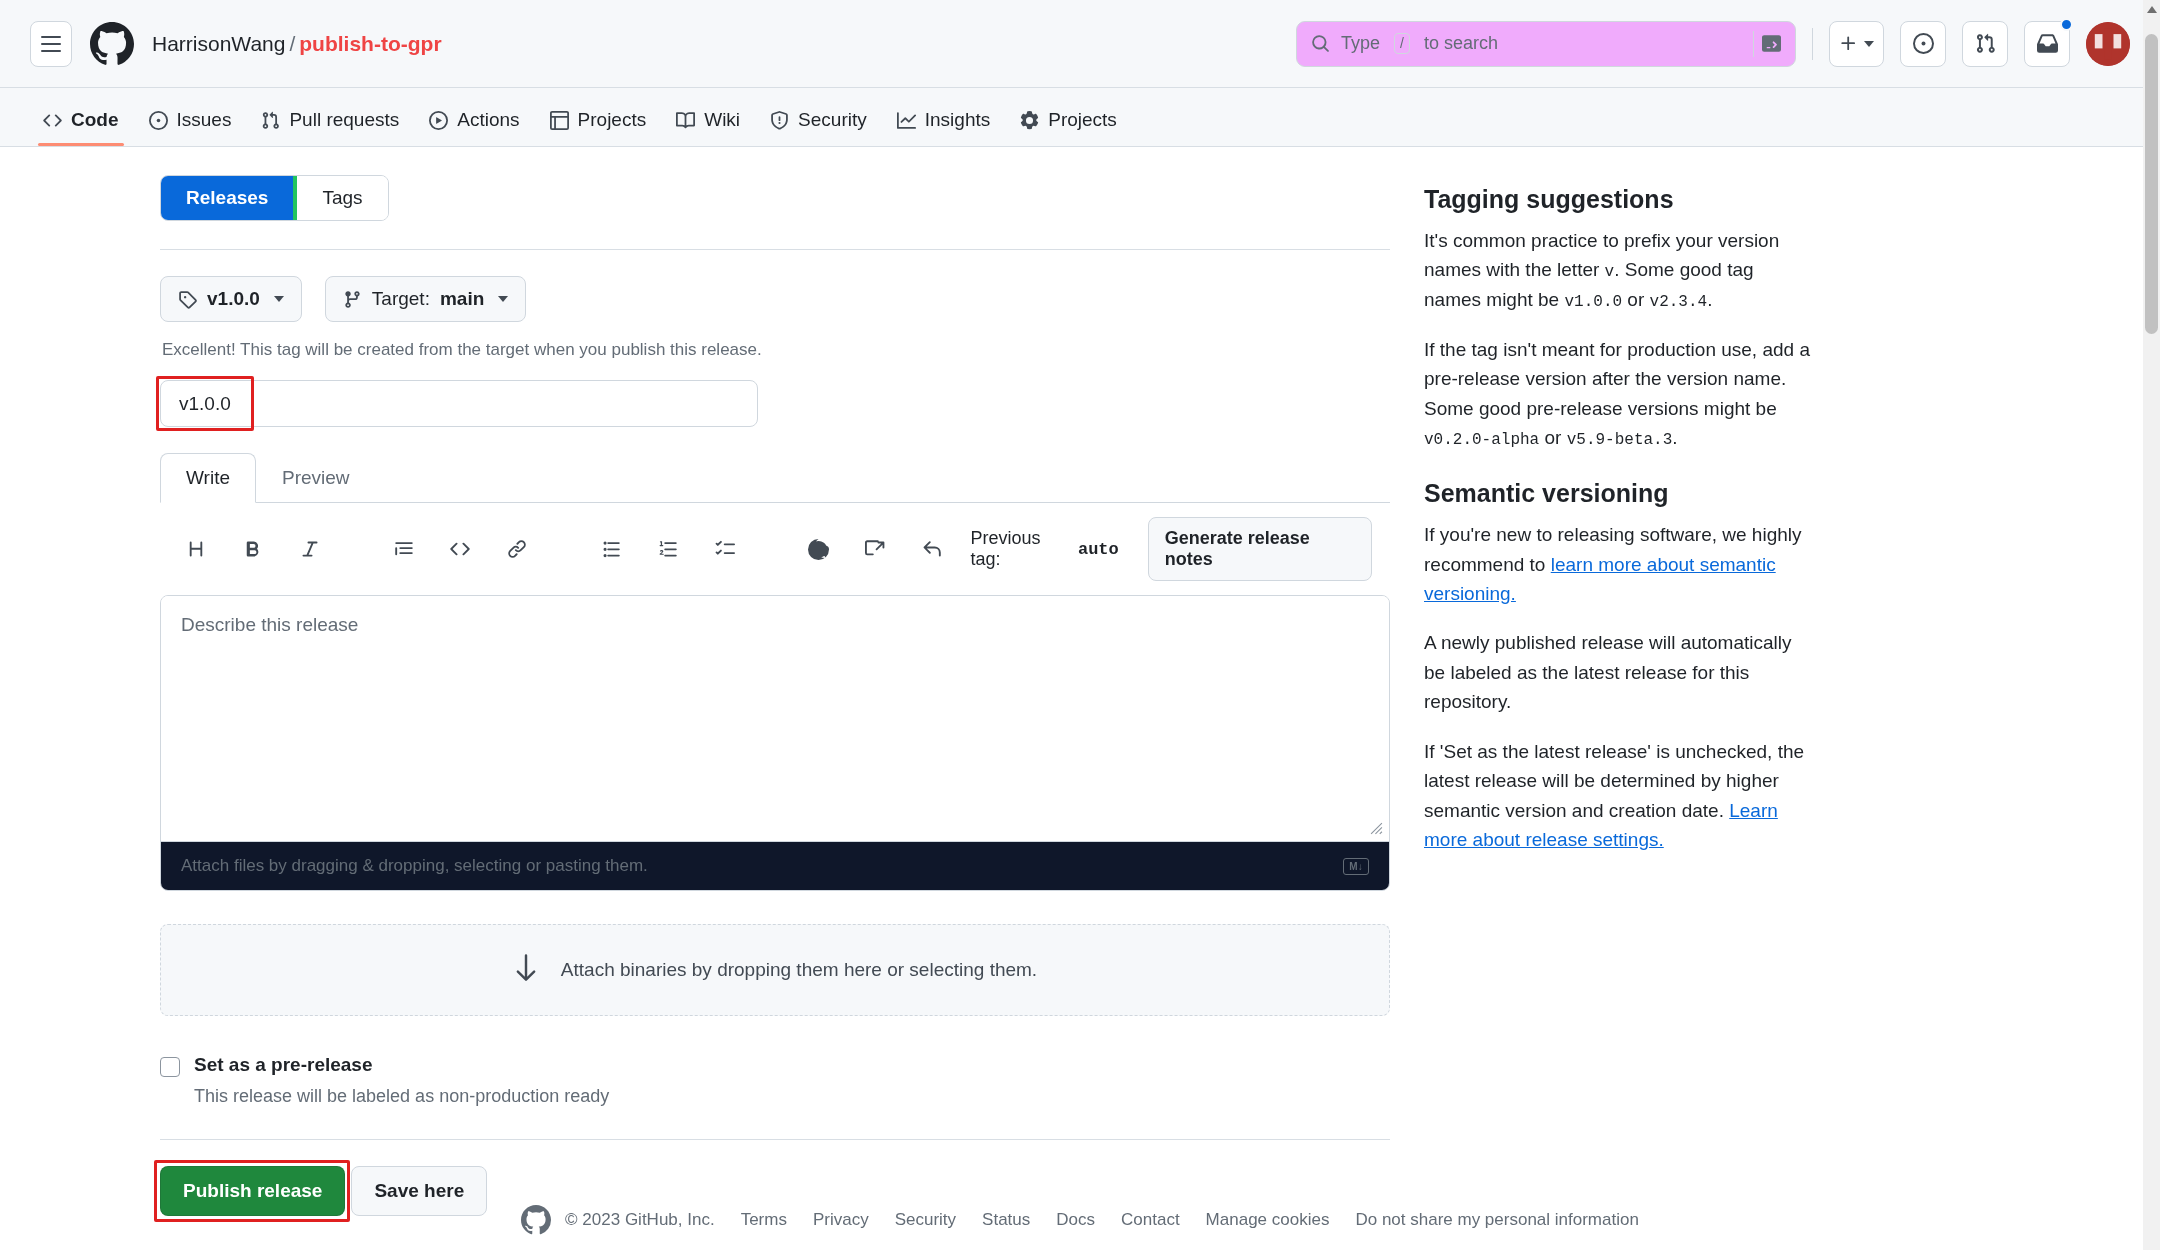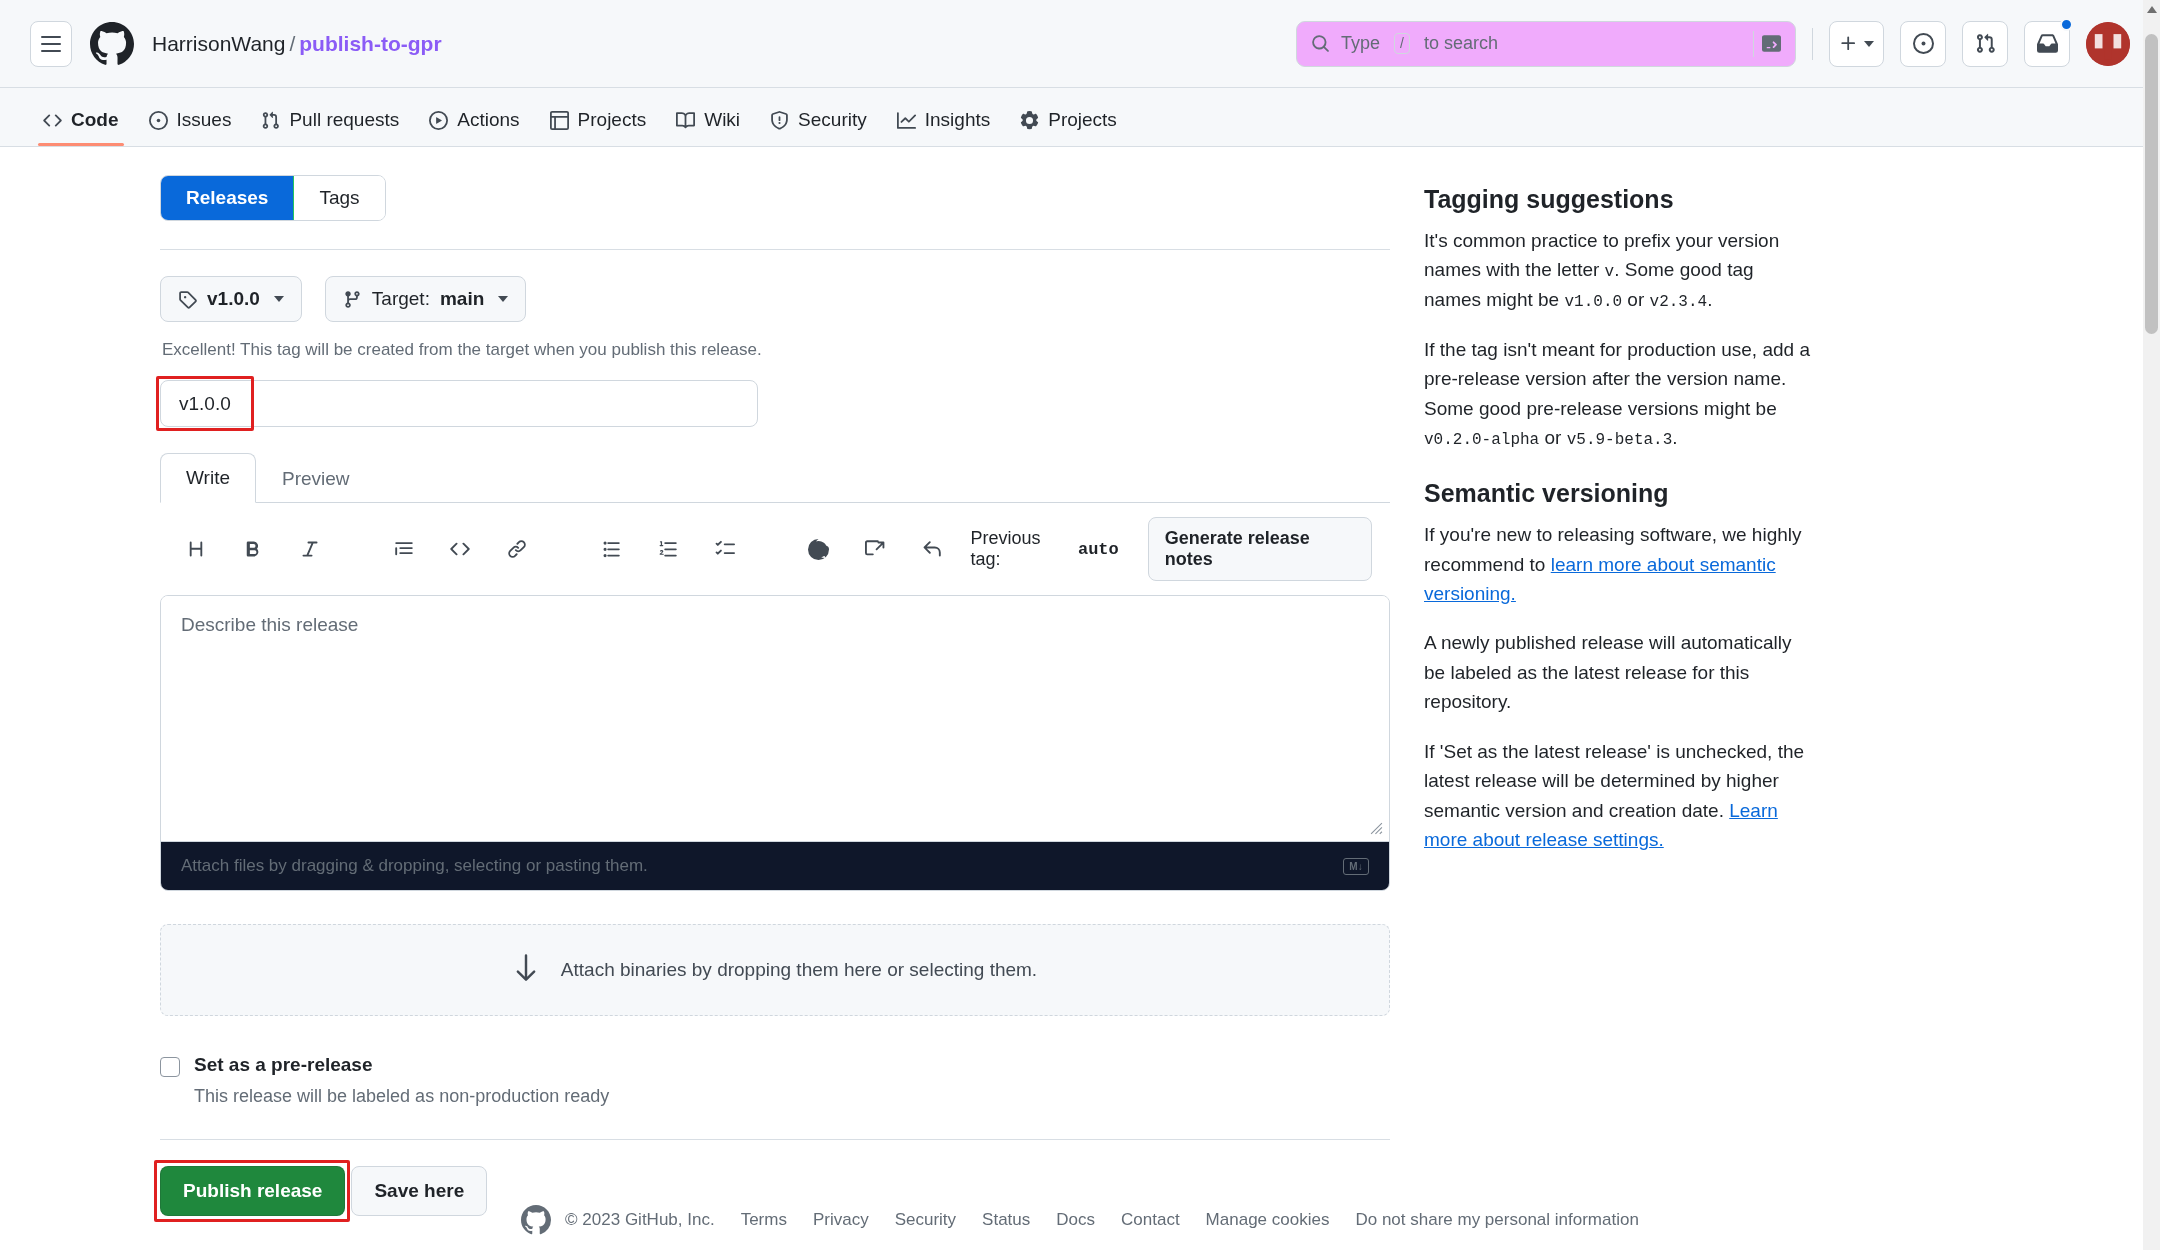--- a/index.html
+++ b/index.html
@@ -22,21 +22,21 @@
   }
   .hamburger {
     width:42px; height:46px; border:1px solid #d0d7de; border-radius:8px;
     background:#ffffff; display:flex; flex-direction:column; justify-content:center;
     align-items:center; gap:5px; cursor:pointer;
   }
   .hamburger i { display:block; width:20px; height:2px; background:#424a53; border-radius:2px;}
   .ghlogo { width:44px; height:44px; }
   .crumb { display:flex; align-items:center; gap:4px; font-size:21px; }
   .crumb .sep { color:#636c76; }
-  .crumb .repo { font-weight:bold; color:#8b5cf6; }
+  .crumb .repo { font-weight:bold; color:#ef4444; }
 
   .topbar-right { margin-left:auto; display:flex; align-items:center; gap:16px; }
   .searchbox {
     width:500px; height:46px; border:1px solid #d0d7de; border-radius:9px;
     background:#f0abfc; display:flex; align-items:center; padding:0 14px; gap:11px;
     color:#636c76; font-size:18px; cursor:text;
   }
   .searchbox .slash {
     display:inline-block; border:1px solid #d0d7de; border-radius:4px;
     padding:0 5px; font-size:14px; line-height:19px; color:#636c76; margin:0 3px;
@@ -78,21 +78,21 @@
   .page { padding:28px 0 0 0; }
   .wrap { width:1900px; margin:0 auto; display:flex; gap:34px; padding:0 30px; }
   .main-col { width:1230px; }
   .side-col { width:390px; padding-top:10px; }
 
   .segmented { display:inline-flex; border-radius:8px; overflow:hidden; border:1px solid #d0d7de; }
   .segmented div {
     padding:11px 25px; font-size:19px; cursor:pointer; background:#ffffff; color:#1f2328;
   }
   .segmented div.active { background:#0969da; color:#ffffff; font-weight:bold; }
-  .segmented div + div { border-left:1px solid #22c55e; }
+  .segmented div + div { border-left:4px solid #22c55e; }
 
   .hr { height:1px; background:#d8dee4; margin:28px 0 26px 0; }
 
   .row-btns { display:flex; gap:23px; align-items:center; }
   .gbtn {
     display:inline-flex; align-items:center; gap:10px;
     border:1px solid #d0d7de; background:#f6f8fa; border-radius:8px;
     padding:11px 17px; font-size:19px; cursor:pointer; color:#1f2328;
   }
   .gbtn .caret { border-top:6px solid #424a53; border-left:5px solid transparent;
@@ -107,21 +107,21 @@
     background:#ffffff; display:flex; align-items:center; padding:0 18px;
     font-size:19px; color:#1f2328;
   }
   .annot {
     position:absolute; border:3px solid #e02020; border-radius:2px; pointer-events:none;
   }
   .annot.title { left:-4px; top:-4px; width:98px; height:55px; }
 
   
   .editor { margin-top:25px; width:1230px; }
-  .tabsrow { display:flex; align-items:flex-end; border-bottom:1px solid #d0d7de; }
+  .tabsrow { display:flex; border-bottom:1px solid #d0d7de; }
   .etab {
     padding:13px 25px; font-size:19px; cursor:pointer; color:#1f2328;
     border:1px solid transparent; border-bottom:none; position:relative; top:1px;
   }
   .etab.active {
     background:#ffffff; border-color:#d0d7de; border-radius:8px 8px 0 0; border-bottom:1px solid #ffffff;
   }
   .etab.inactive { color:#636c76; }
   .toolbar {
     display:flex; align-items:center; padding:14px 18px; gap:20px;

